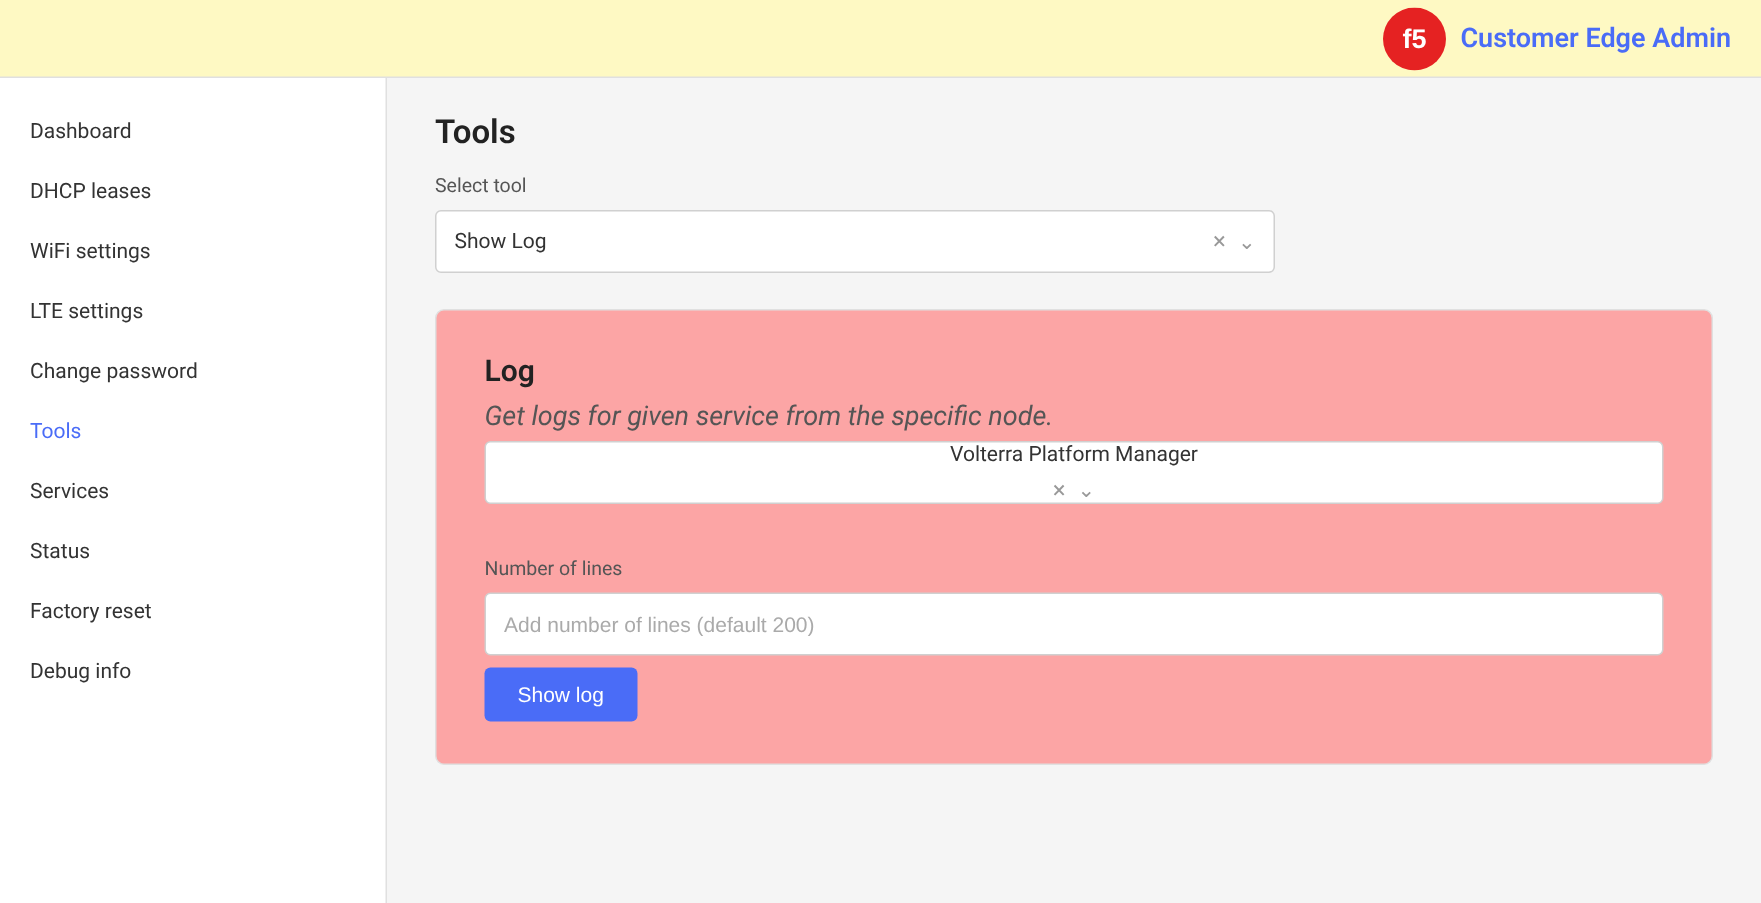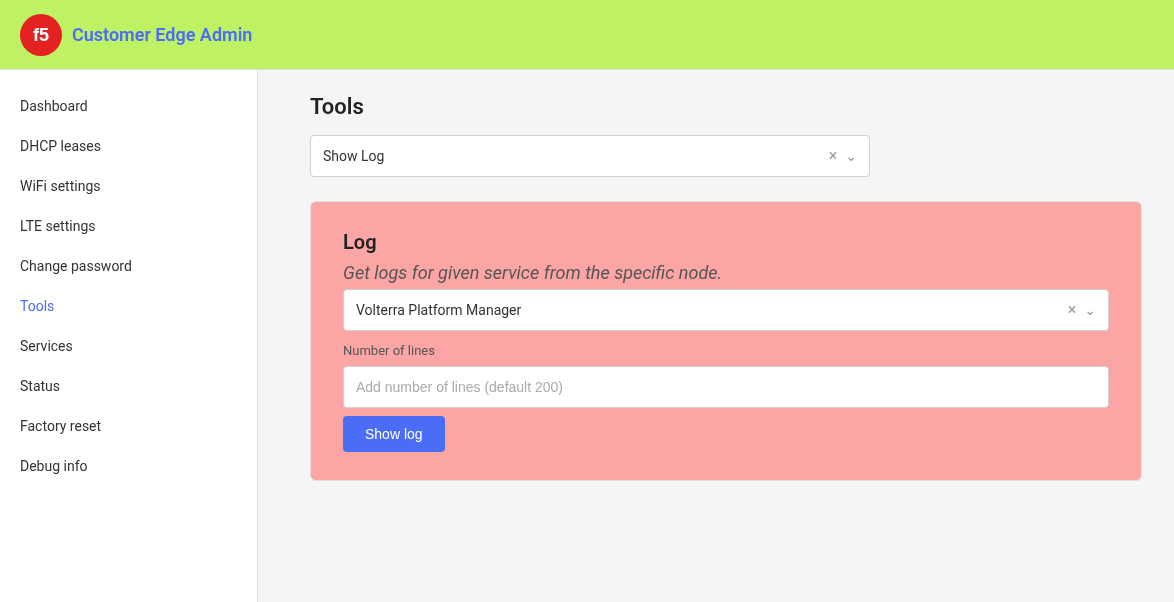--- a/index.html
+++ b/index.html
@@ -8,27 +8,28 @@
       background: #f5f5f5;
       width: 1174px;
       height: 602px;
       overflow: hidden;
       display: flex;
       flex-direction: column;
     }
 
     
     .header {
-      background: #bef264;
+      background: #fef9c3;
       border-bottom: 1px solid #e0e0e0;
-      height: 70px;
+      height: 52px;
       display: flex;
       align-items: center;
       padding: 0 20px;
       flex-shrink: 0;
+      justify-content: flex-end;
     }
     .logo-wrapper {
       display: flex;
       align-items: center;
       gap: 10px;
     }
     .f5-logo {
       width: 42px;
       height: 42px;
       flex-shrink: 0;
@@ -37,21 +38,20 @@
       font-size: 18px;
       font-weight: 600;
       color: #4a6cf7;
     }
 
     
     .main-layout {
       display: flex;
       flex: 1;
       overflow: hidden;
-      gap: 20px;
     }
 
     
     .sidebar {
       width: 258px;
       background: #fff;
       border-right: 1px solid #e0e0e0;
       padding: 16px 0;
       flex-shrink: 0;
     }
@@ -148,22 +148,23 @@
     }
 
     .service-select-box {
       width: 100%;
       height: 42px;
       background: #fff;
       border: 1px solid #d0d0d0;
       border-radius: 4px;
       display: flex;
       align-items: center;
-      padding: 0 12px;
-      margin-bottom: 12px;
+      padding: 0 2px;
+      margin-bottom: 36px;
+      flex-direction: column;
     }
     .service-select-text {
       flex: 1;
       font-size: 14px;
       color: #333;
     }
 
     .number-input {
       width: 100%;
       height: 42px;
@@ -215,20 +216,21 @@
     <a class="sidebar-item active">Tools</a>
     <a class="sidebar-item">Services</a>
     <a class="sidebar-item">Status</a>
     <a class="sidebar-item">Factory reset</a>
     <a class="sidebar-item">Debug info</a>
   </nav>
 
   <div class="content">
     <div class="page-title">Tools</div>
 
+    <div class="select-tool-label">Select tool</div>
 
     <div class="select-box">
       <span class="select-box-text">Show Log</span>
       <div class="select-box-icons">
         <span class="select-clear-icon">×</span>
         <span class="select-chevron-icon">⌄</span>
       </div>
     </div>
 
     <div class="log-card">

